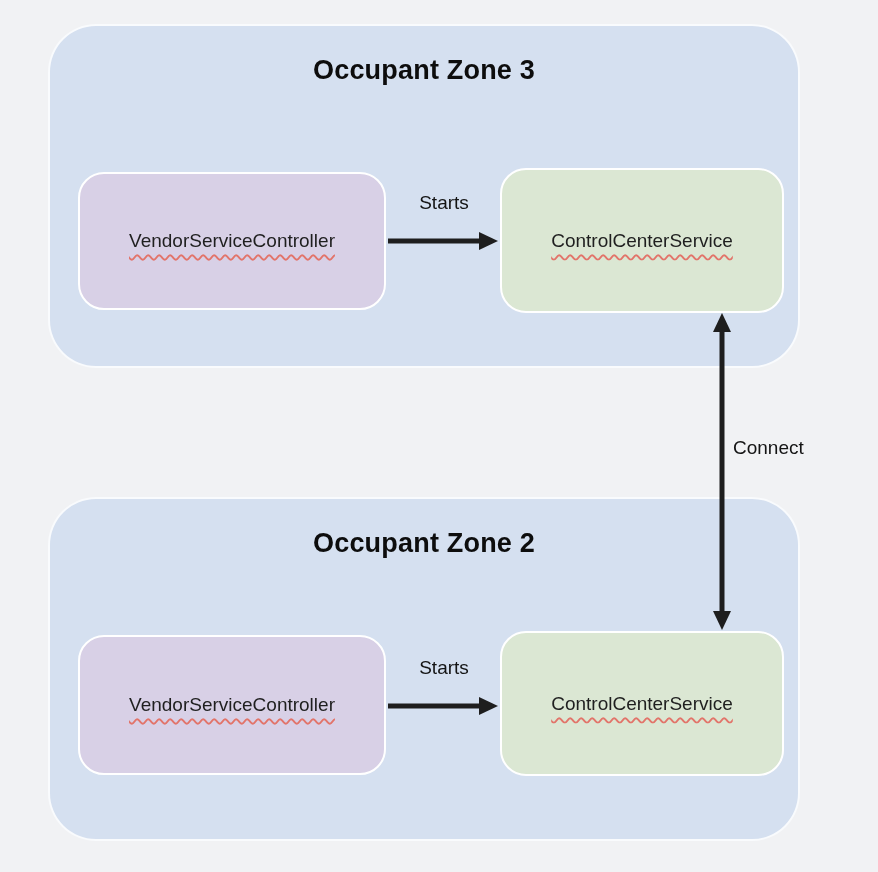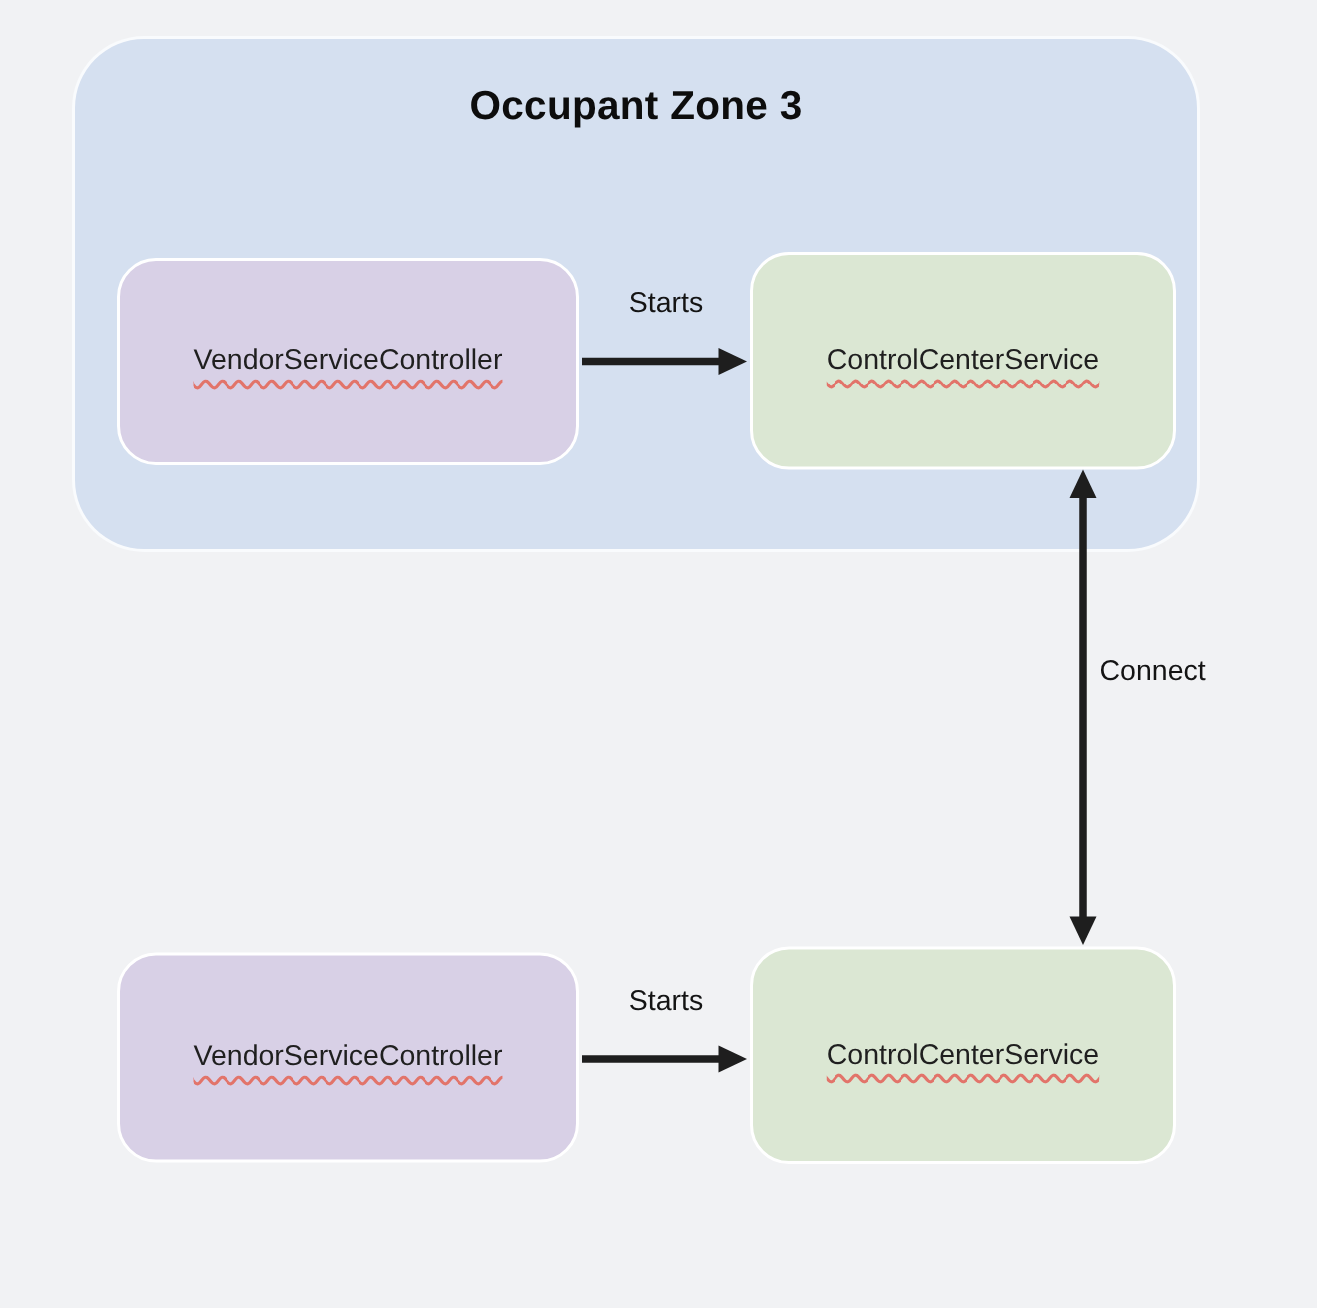--- a/index.html
+++ b/index.html
@@ -81,20 +81,23 @@
 </style>
 </head>
 <body>
 
 <div class="canvas">
 
   <div class="zone zone-1">
     <div class="zone-title">Occupant Zone 3</div>
   </div>
 
+  <div class="zone zone-2">
+    <div class="zone-title">Occupant Zone 2</div>
+  </div>
 
   <div class="node node-vendor" id="vendor-1">
     <span class="misspelled">VendorServiceController</span>
   </div>
   <div class="node node-control" id="control-1">
     <span class="misspelled">ControlCenterService</span>
   </div>
 
   <div class="node node-vendor" id="vendor-2">
     <span class="misspelled">VendorServiceController</span>

